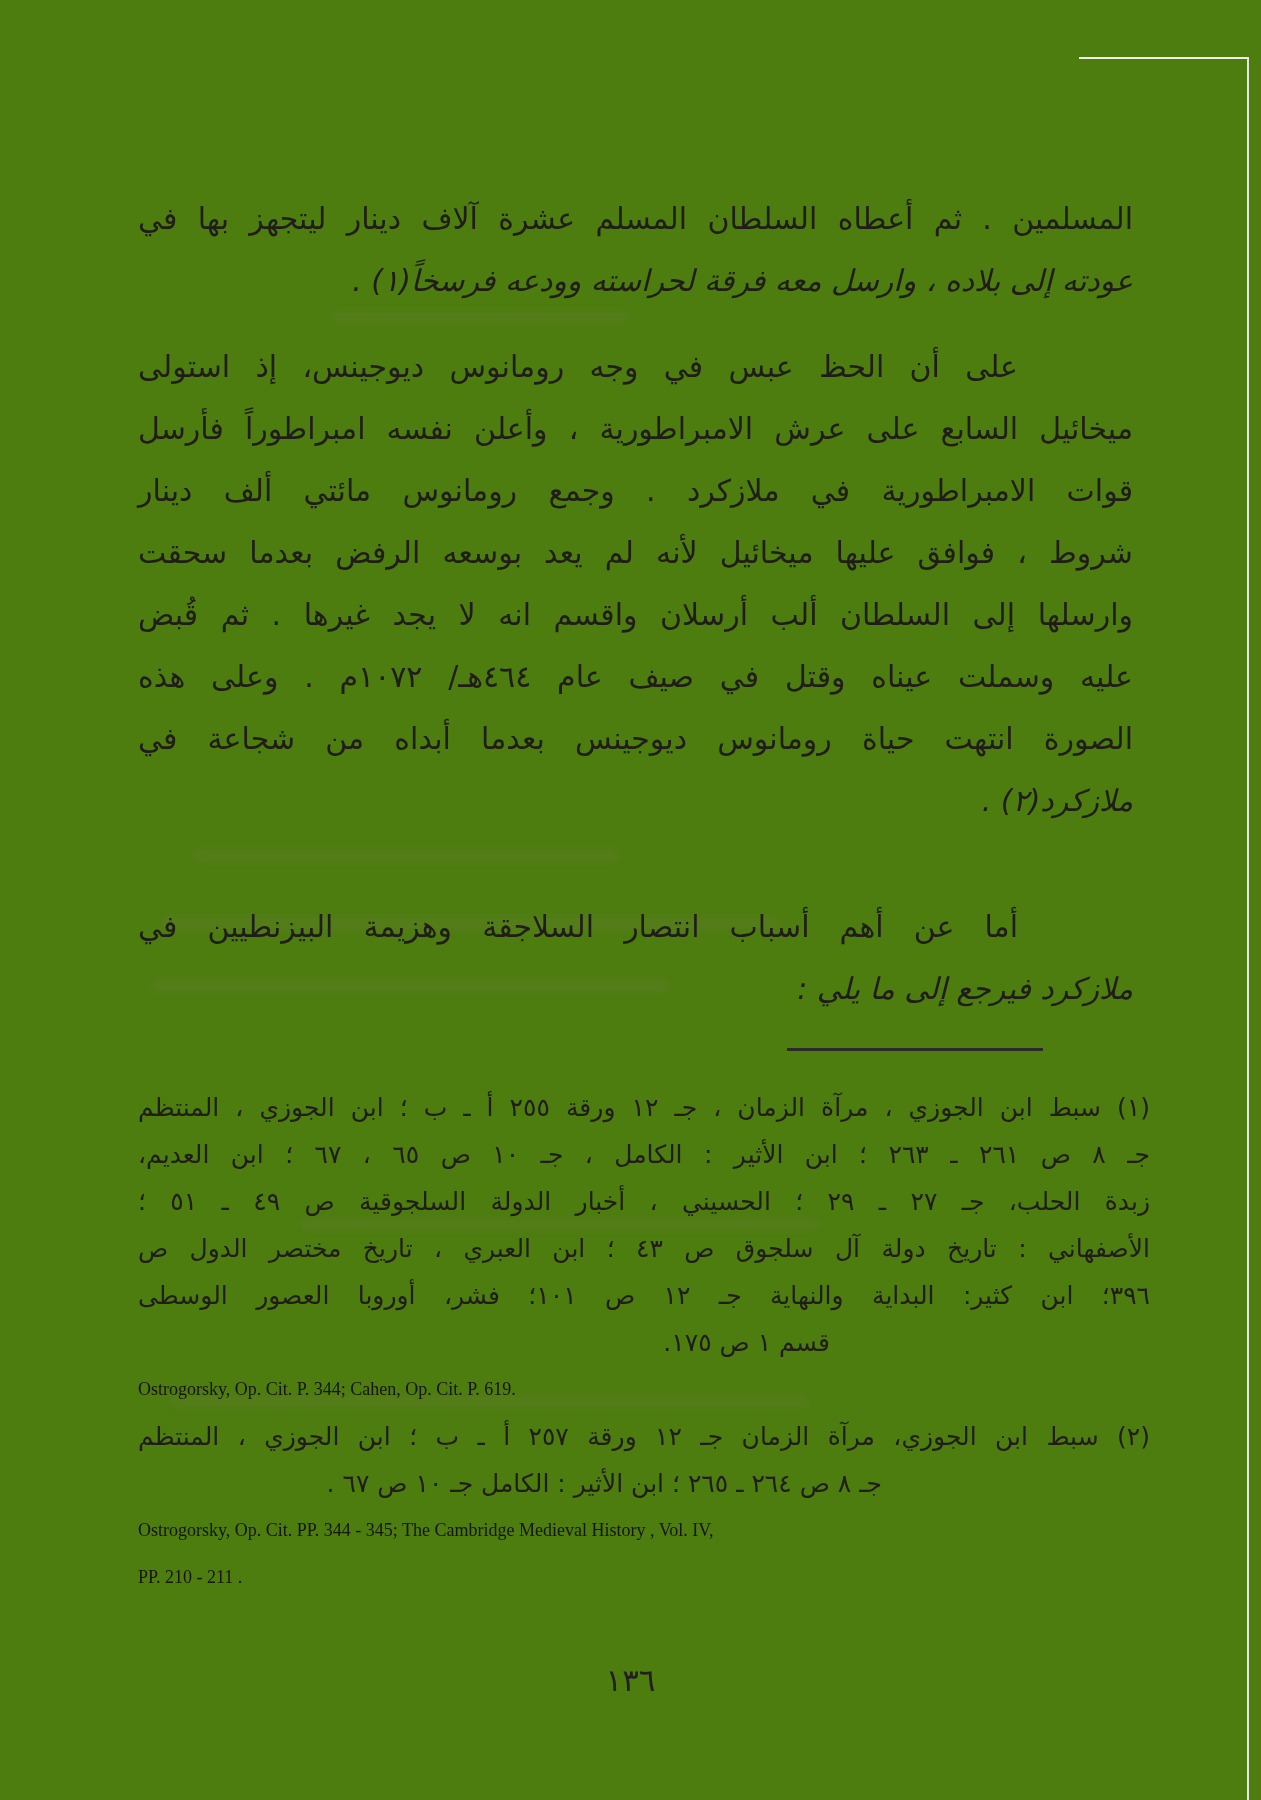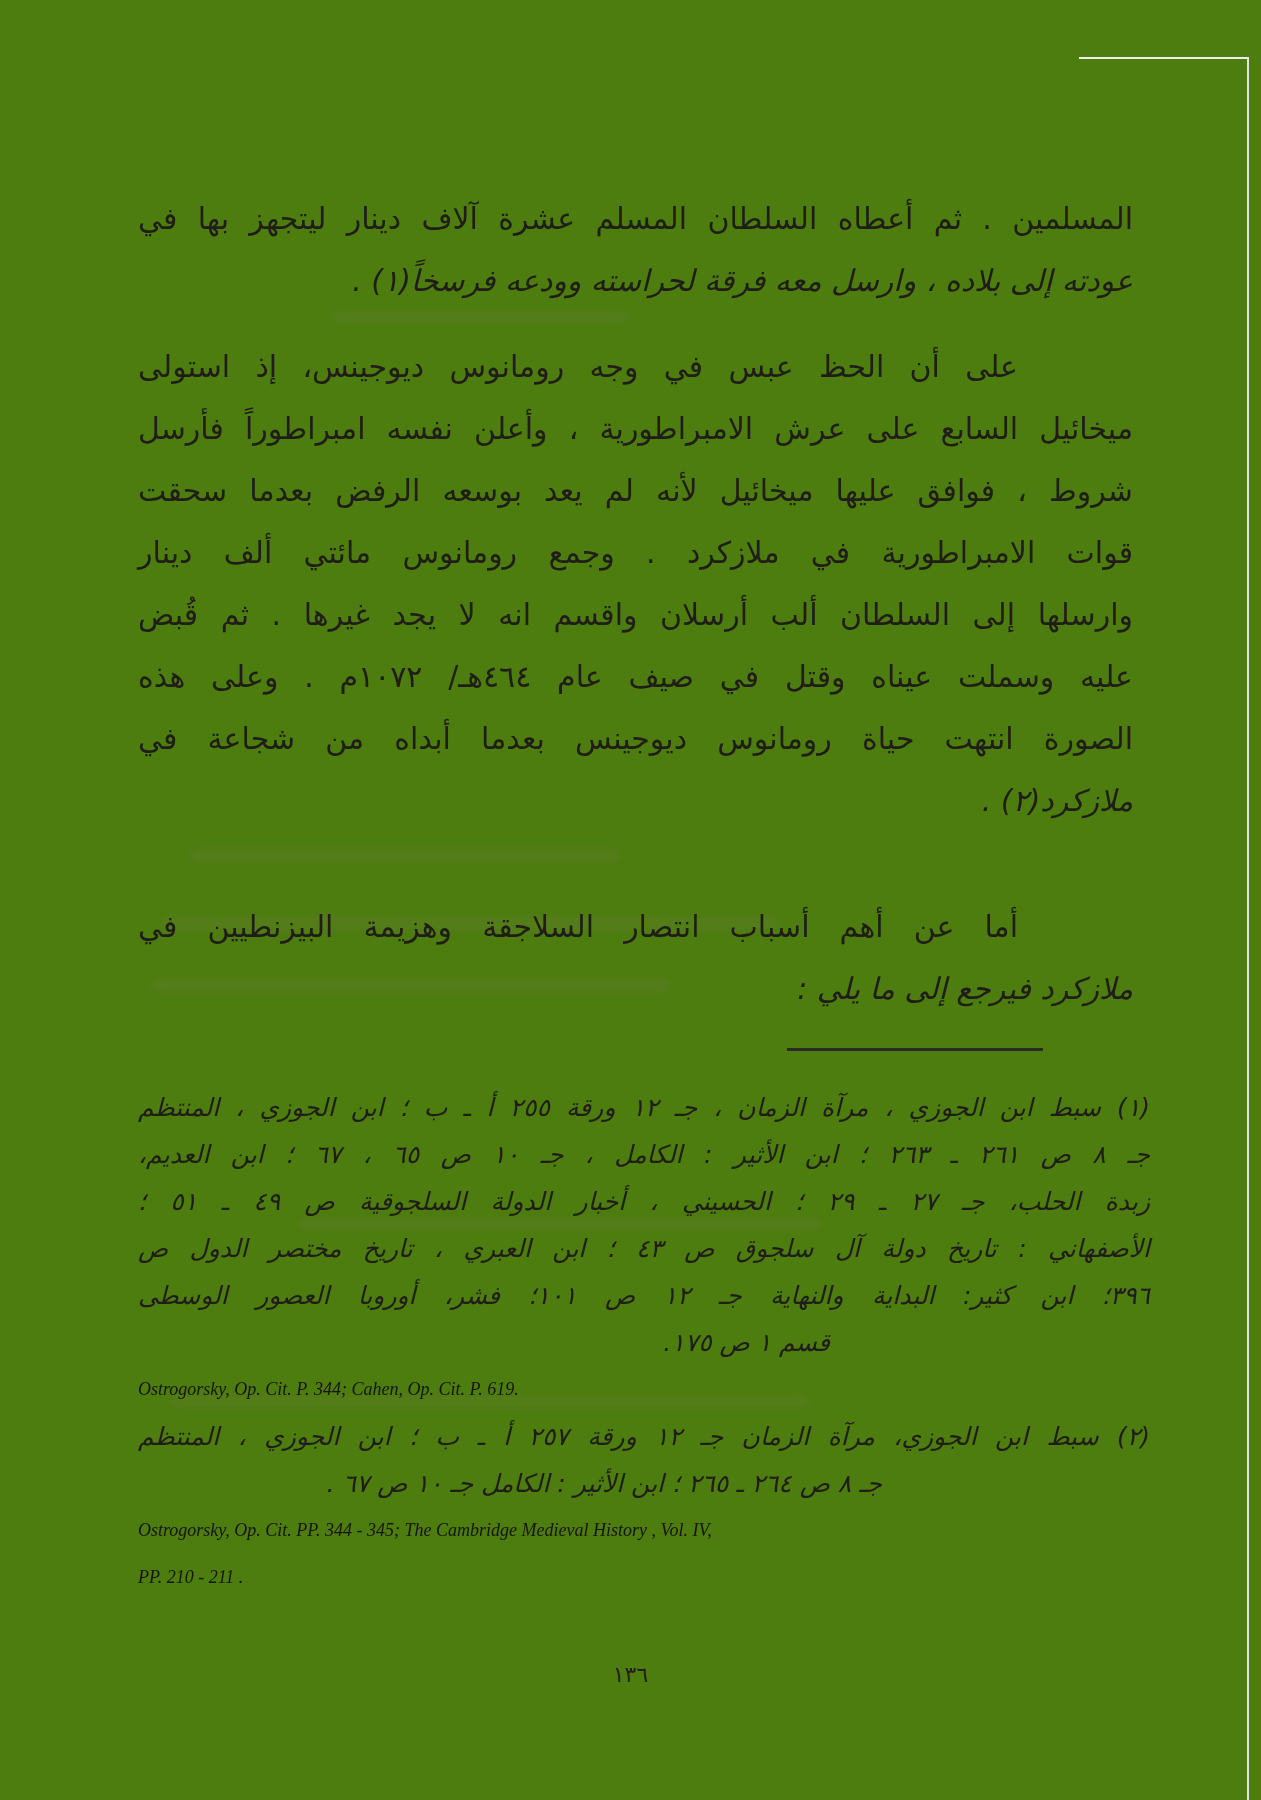--- a/index.html
+++ b/index.html
@@ -42,34 +42,34 @@
   
   .fnrule{
     position:absolute;top:1048px;left:787px;width:256px;height:3px;
     background:#2b2a28;
   }
   
   .footnotes{
     position:absolute;top:1084px;right:111px;width:1012px;
     direction:rtl;font-size:25px;line-height:47px;
   }
-  .fnline{width:100%;font-style:italic;}
+  .fnline{width:100%;}
   .fnline.full{text-align:justify;text-align-last:justify;}
   .fnline.short{text-align:right;text-align-last:right;}
   .fn1-last{padding-right:320px;box-sizing:border-box;}
   .fn2-last{padding-right:268px;box-sizing:border-box;}
   .latin{
     direction:ltr;text-align:left;text-align-last:left;
     font-family:"Liberation Serif", serif;font-size:18px;line-height:47px;
     color:#17150f;
   }
   
   .pagenum{
     position:absolute;top:1662px;left:0;right:0;
-    direction:rtl;text-align:center;font-size:22px;color:#23201c;
+    direction:rtl;text-align:center;font-size:31px;color:#23201c;
   }
 </style>
 </head>
 <body>
 
 <div class="page">
 
   <div class="edge-right"></div>
   <div class="edge-top"></div>
 
@@ -81,22 +81,22 @@
   <div class="smudge" style="top:1395px;left:170px;width:640px;height:13px;"></div>
 
   <section class="bodytext bt-p1">
     <div class="bline full">المسلمين . ثم أعطاه السلطان المسلم عشرة آلاف دينار ليتجهز بها في</div>
     <div class="bline short">عودته إلى بلاده ، وارسل معه فرقة لحراسته وودعه فرسخاً(١) .</div>
   </section>
 
   <section class="bodytext bt-p2">
     <div class="bline full indent">على أن الحظ عبس في وجه رومانوس ديوجينس، إذ استولى</div>
     <div class="bline full">ميخائيل السابع على عرش الامبراطورية ، وأعلن نفسه امبراطوراً فأرسل</div>
+    <div class="bline full">قوات الامبراطورية في ملازكرد . وجمع رومانوس مائتي ألف دينار</div>
     <div class="bline full">شروط ، فوافق عليها ميخائيل لأنه لم يعد بوسعه الرفض بعدما سحقت</div>
-    <div class="bline full">قوات الامبراطورية في ملازكرد . وجمع رومانوس مائتي ألف دينار</div>
     <div class="bline full">وارسلها إلى السلطان ألب أرسلان واقسم انه لا يجد غيرها . ثم قُبض</div>
     <div class="bline full">عليه وسملت عيناه وقتل في صيف عام ٤٦٤هـ/ ١٠٧٢م . وعلى هذه</div>
     <div class="bline full">الصورة انتهت حياة رومانوس ديوجينس بعدما أبداه من شجاعة في</div>
     <div class="bline short">ملازكرد(٢) .</div>
   </section>
 
   <section class="bodytext bt-p3">
     <div class="bline full indent">أما عن أهم أسباب انتصار السلاجقة وهزيمة البيزنطيين في</div>
     <div class="bline short">ملازكرد فيرجع إلى ما يلي :</div>
   </section>

